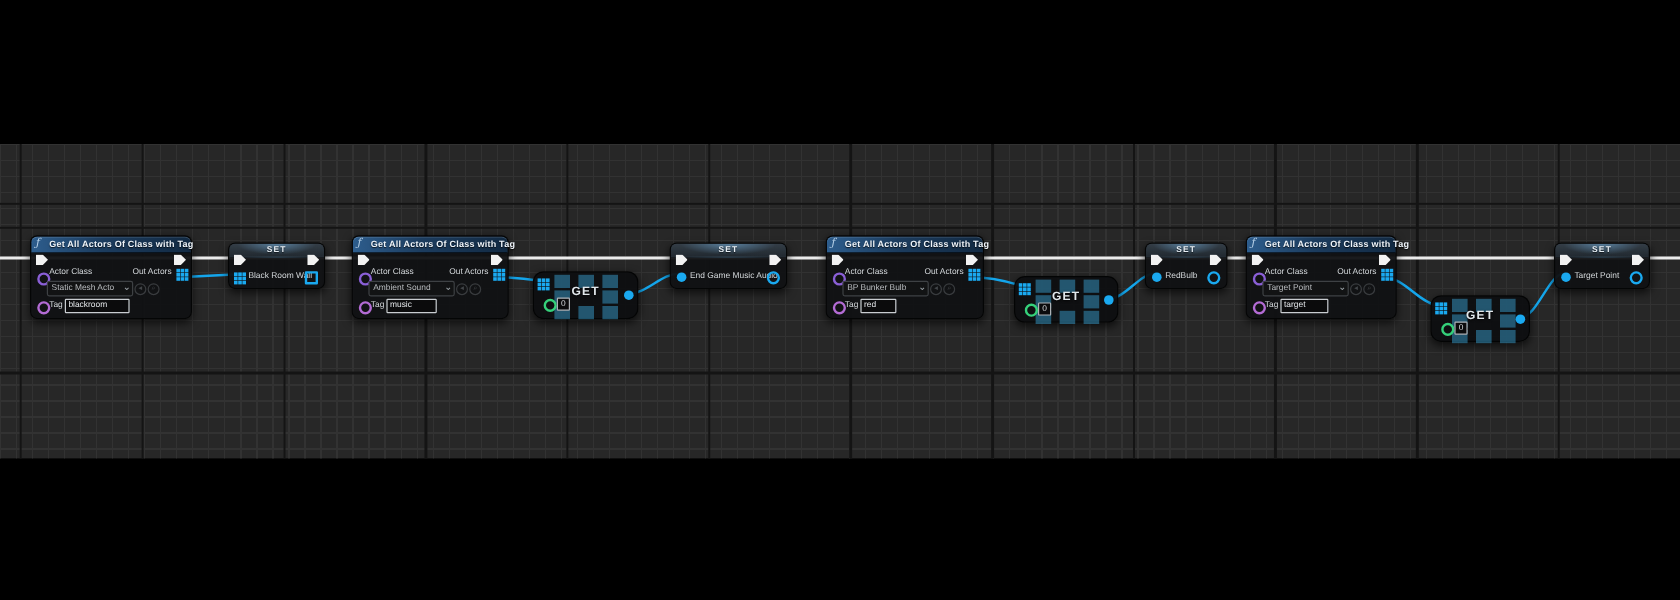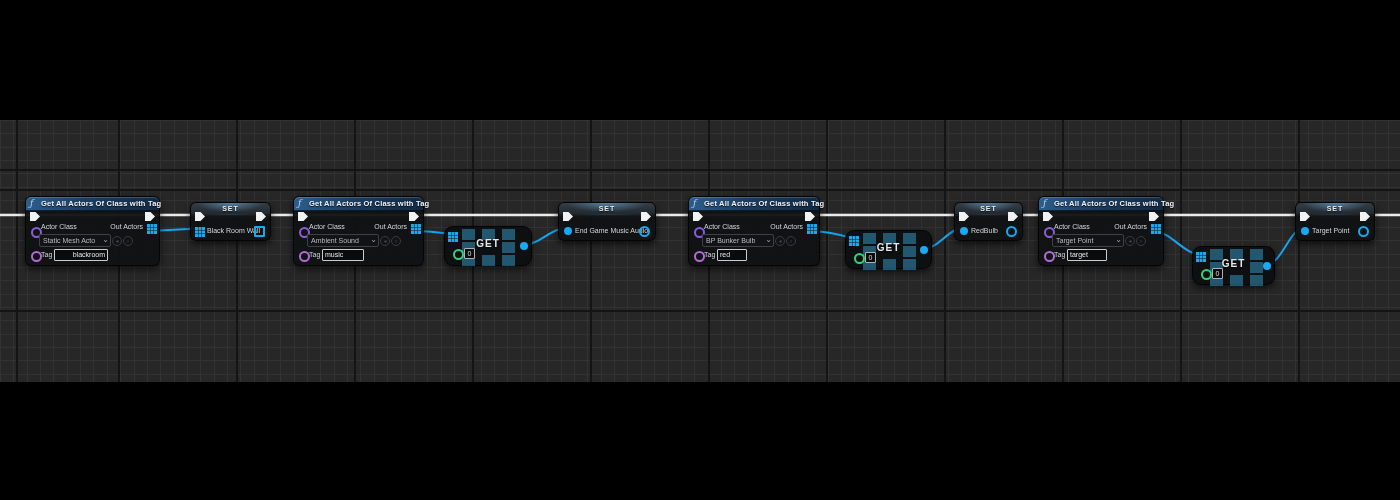--- a/index.html
+++ b/index.html
@@ -92,21 +92,21 @@
     <span class="exec" style="right:4px;top:15px"></span>
     <span class="pin-circle" style="left:5px;top:30px;color:#8a5fd6"></span>
     <span class="lbl" style="left:15px;top:26px">Actor Class</span>
     <span class="lbl" style="right:16px;top:26px">Out Actors</span>
     <span class="gridpin" style="right:9px;top:27px;color:#1aa9f0"></span>
     <div class="dropdown" style="left:13px;top:37px;width:58px"><span>Static Mesh Acto</span><span class="chev">⌄</span></div>
     <span class="mini-ico" style="left:86px;top:39px">◂</span>
     <span class="mini-ico" style="left:97px;top:39px">⌕</span>
     <span class="pin-circle" style="left:5px;top:54px;color:#b36bd4"></span>
     <span class="lbl" style="left:15px;top:54px">Tag</span>
-    <input class="tagbox" style="left: 28px; top: 52px; text-align: right;" value="blackroom">
+    <input class="tagbox" style="left: 28px; top: 52px;" value="blackroom">
   </div>
 
   <div class="node" style="left:293px;top:196px;width:129px;height:68px">
     <div class="fhdr">
       <span class="fn">ƒ</span>
       <span class="ttl">Get All Actors Of Class with Tag</span>
     </div>
     <span class="exec" style="left:4px;top:15px"></span>
     <span class="exec" style="right:4px;top:15px"></span>
     <span class="pin-circle" style="left:5px;top:30px;color:#8a5fd6"></span>

